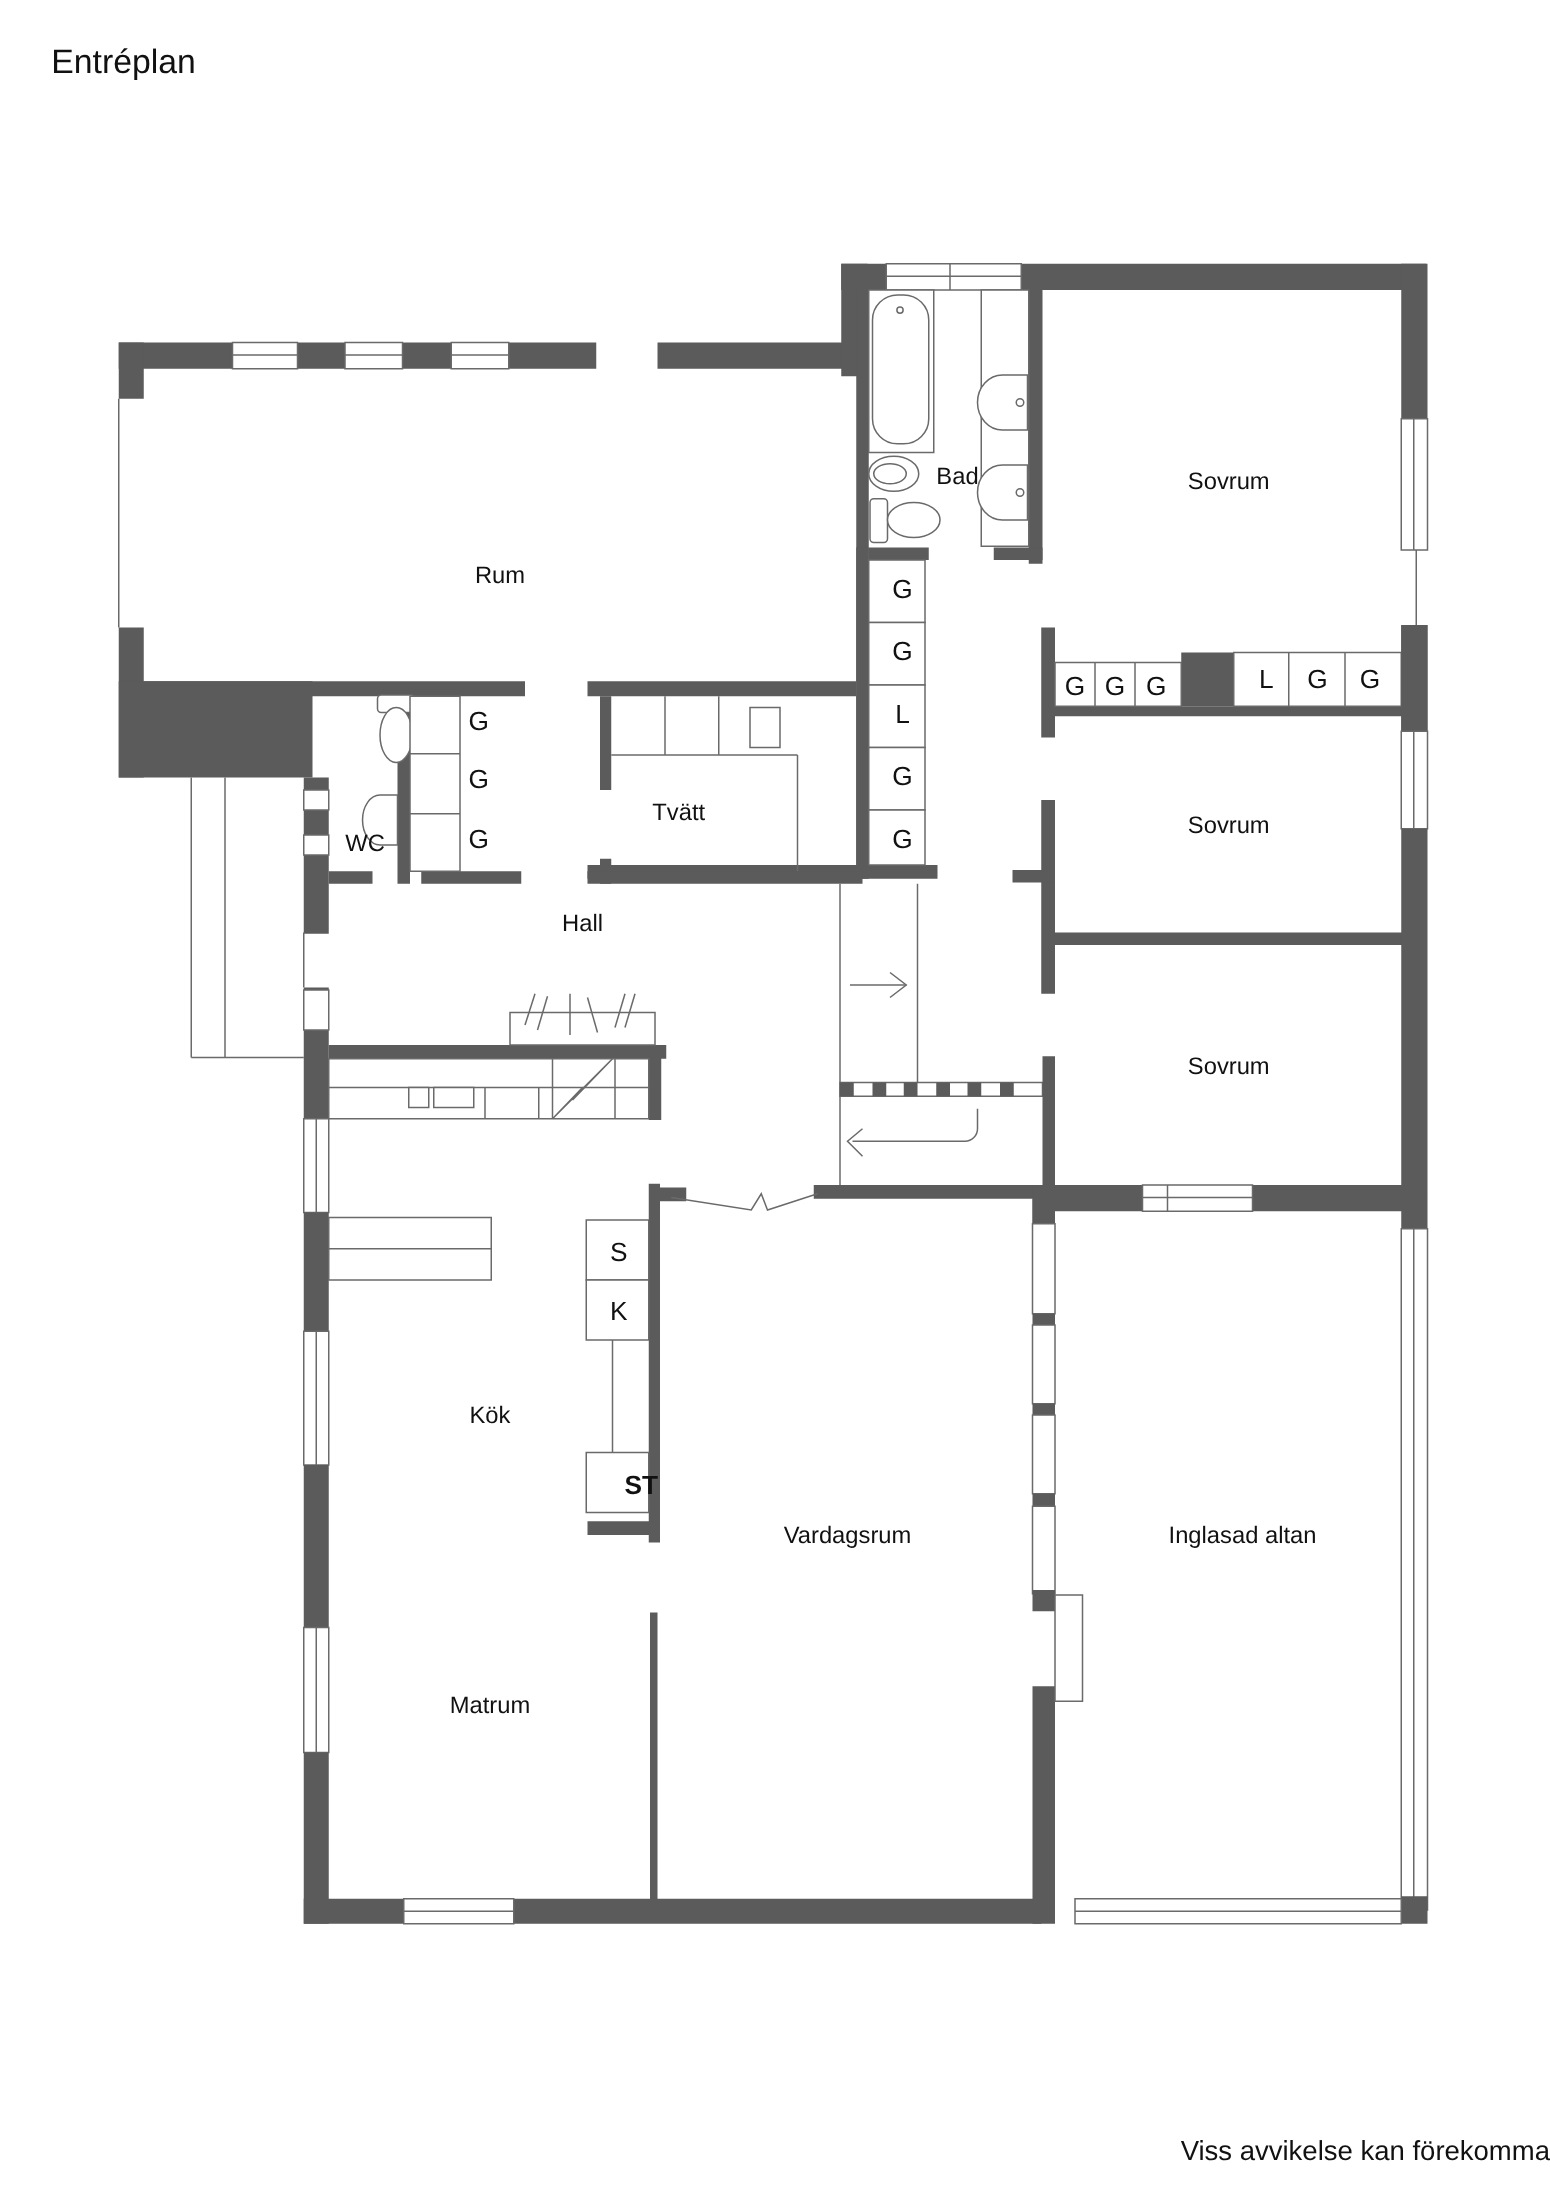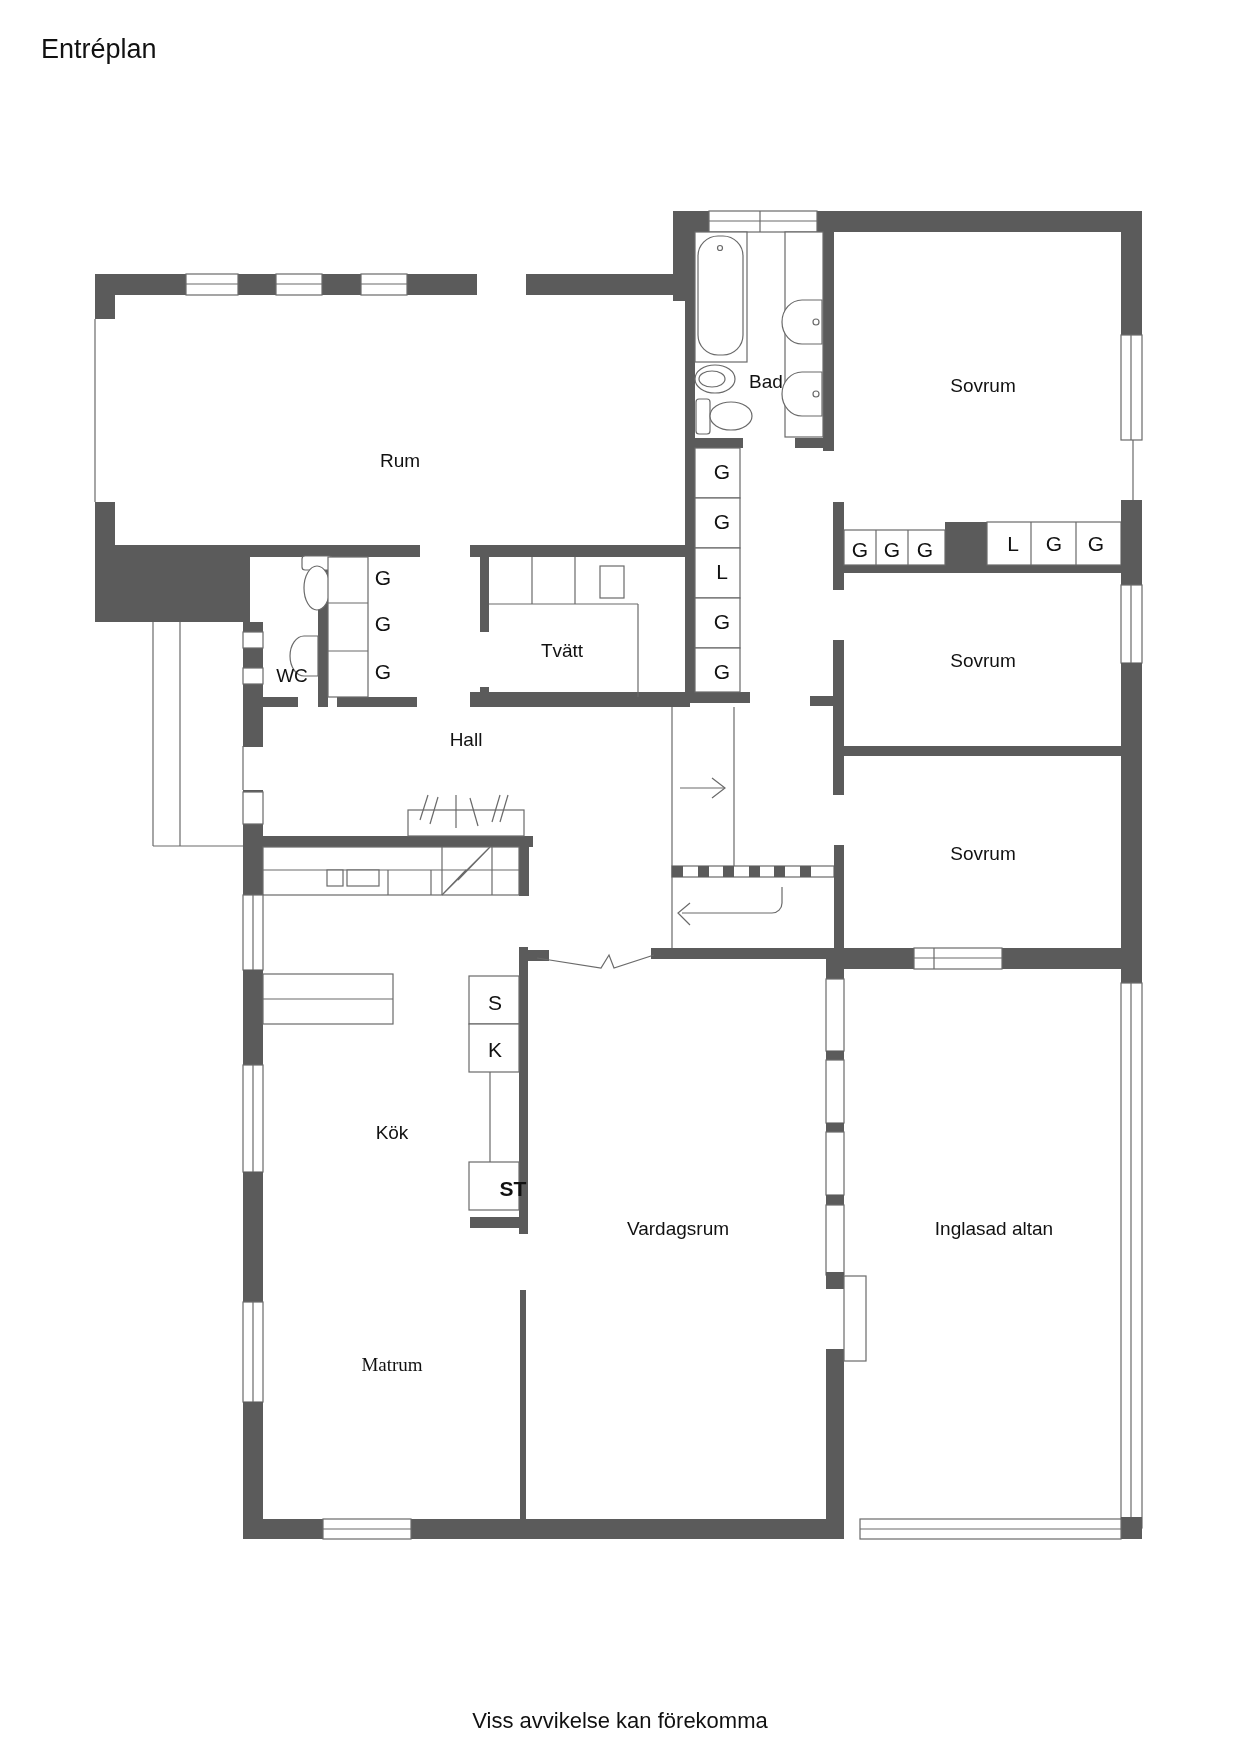--- a/index.html
+++ b/index.html
@@ -1,18 +1,18 @@
 <!DOCTYPE html>
 <html><head>
 <meta charset="utf-8">
 <style>
   html, body { margin: 0; padding: 0; background: #ffffff; }
   body { width: 1240px; height: 1754px; position: relative; overflow: hidden; font-family: "Liberation Sans", "DejaVu Sans", sans-serif; }
   .title { position: absolute; left: 41px; top: 34px; font-size: 27px; color: #111; }
-  .footer { position: absolute; left: 0; width: 1240px; top: 1708px; text-align: center; font-size: 22px; color: #111; }
+  .footer { position: absolute; left: 0; width: 1240px; top: 1708px; text-align: right; font-size: 22px; color: #111; }
   svg.plan { position: absolute; left: 0; top: 0; }
   .wall { fill: #5b5b5b; }
   .line { stroke: #6a6a6a; stroke-width: 1.2; fill: none; }
   .win { fill: #ffffff; stroke: #6a6a6a; stroke-width: 1.2; }
   .fixture { fill: #ffffff; stroke: #6a6a6a; stroke-width: 1.2; }
   .room-label { position: absolute; font-size: 19px; color: #111; transform: translate(-50%, -50%); white-space: nowrap; }
   .cab-label { position: absolute; font-size: 21px; color: #111; transform: translate(-50%, -50%); }
 </style>
 </head>
 <body>
@@ -254,24 +254,24 @@
     <line class="line" x1="860" y1="1529" x2="1121" y2="1529"></line>
   </g>
 </svg>
 
 <div class="room-label" style="left:400px; top:421px;margin-top:40px;">Rum</div>
 <div class="room-label" style="left:766px; top:382px;">Bad</div>
 <div class="room-label" style="left:983px; top:386px;">Sovrum</div>
 <div class="room-label" style="left:983px; top:661px;">Sovrum</div>
 <div class="room-label" style="left:983px; top:854px;">Sovrum</div>
 <div class="room-label" style="left:292px; top:676px;">WC</div>
-<div class="room-label" style="left:562px; top:651px;">Tvätt</div>
+<div class="room-label" style="left:543px; top:651px;">Tvätt</div>
 <div class="room-label" style="left:466px; top:740px;">Hall</div>
 <div class="room-label" style="left:392px; top:1093px;margin-top:40px;">Kök</div>
-<div class="room-label" style="left:392px; top:1365px;font-family:Liberation Serif, serif;">Matrum</div>
+<div class="room-label" style="left:392px; top:1365px;">Matrum</div>
 <div class="room-label" style="left:678px; top:1229px;">Vardagsrum</div>
 <div class="room-label" style="left:994px; top:1229px;">Inglasad altan</div>
 
 <div class="cab-label" style="left:383px; top:578px;">G</div>
 <div class="cab-label" style="left:383px; top:624px;">G</div>
 <div class="cab-label" style="left:383px; top:672px;">G</div>
 
 <div class="cab-label" style="left:722px; top:472px;">G</div>
 <div class="cab-label" style="left:722px; top:522px;">G</div>
 <div class="cab-label" style="left:722px; top:572px;">L</div>

